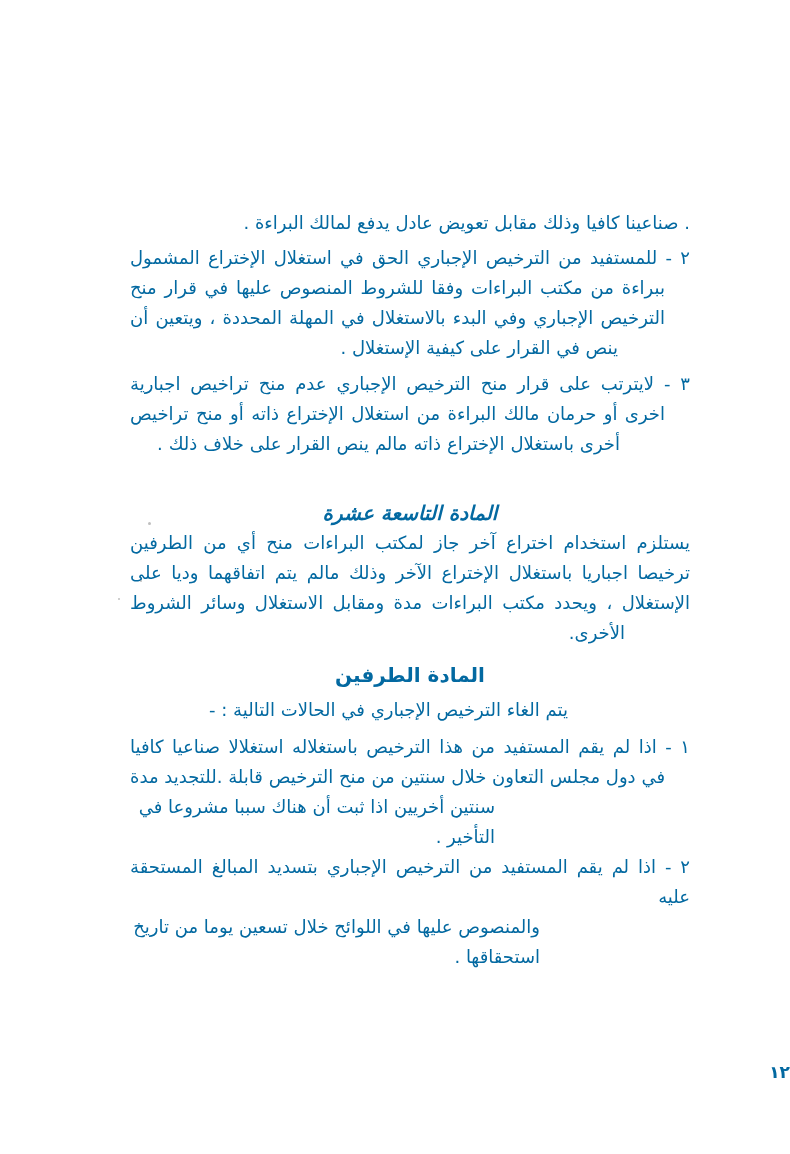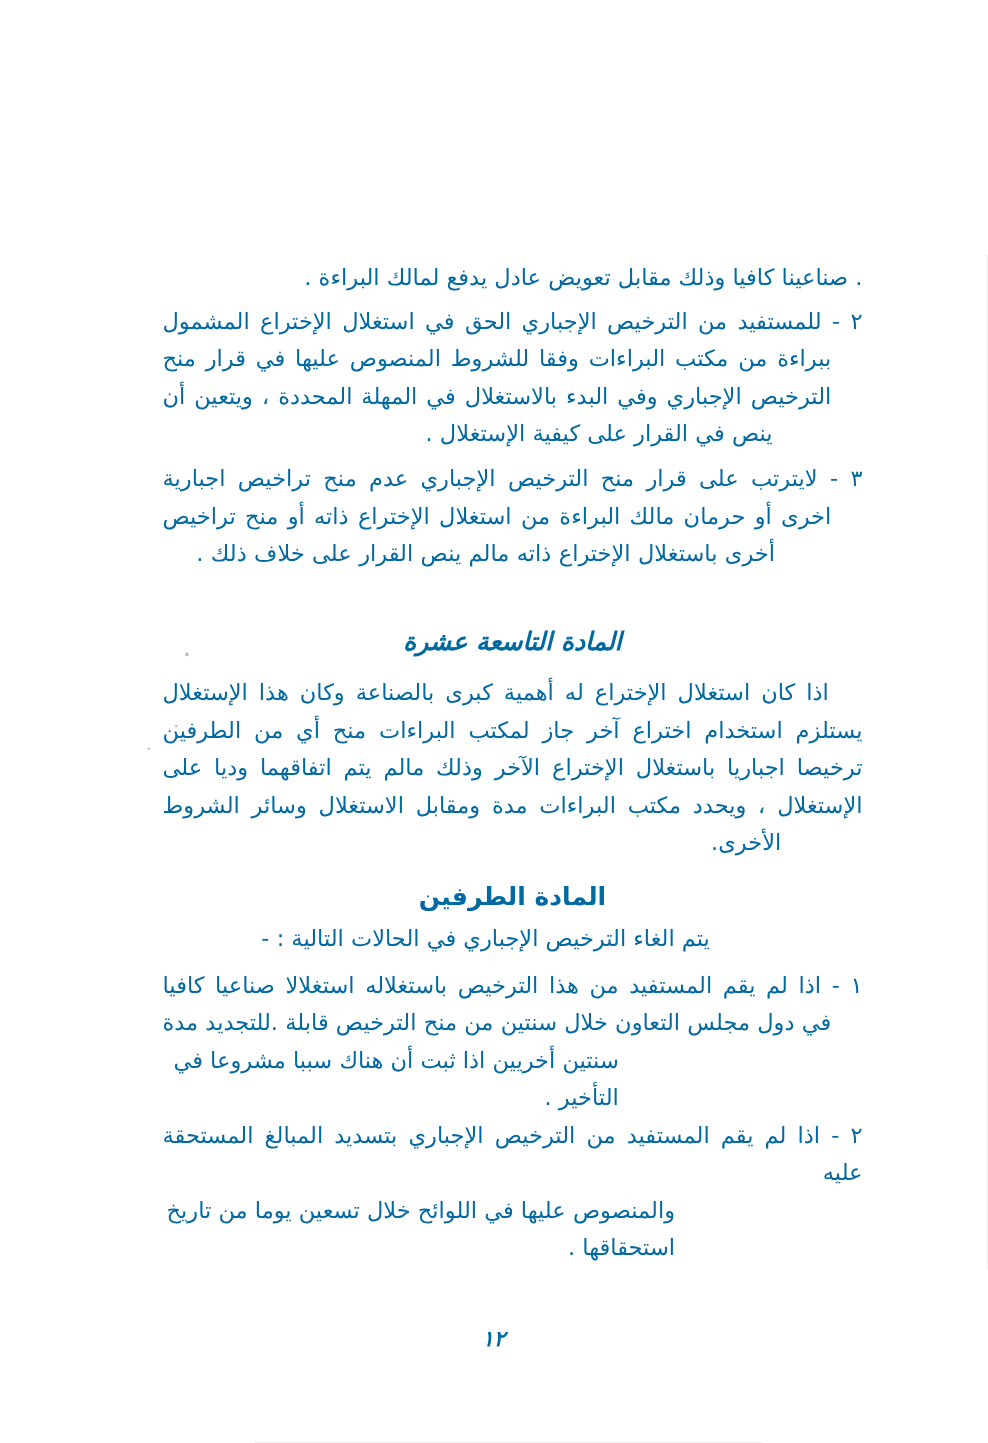--- a/index.html
+++ b/index.html
@@ -41,26 +41,25 @@
   .heading{
     font-size:20px;
     font-weight:bold;
     text-align:center;
     text-align-last:center;
     line-height:30px;
   }
   .pagenum{
     position:absolute;
     top:1062px;left:0;width:100%;
-    text-align:center;
+    text-align:right;
     direction:rtl;
     font-size:17px;
     font-weight:bold;
     letter-spacing:4px;
-    font-style:italic;
   }
   .speck{
     position:absolute;
     background:#8a8a8a;
     border-radius:50%;
     opacity:.55;
   }
 </style>
 </head>
 <body>
@@ -75,21 +74,20 @@
     <div class="ln j hang">ببراءة من مكتب البراءات وفقا للشروط المنصوص عليها في قرار منح</div>
     <div class="ln j hang">الترخيص الإجباري وفي البدء بالاستغلال في المهلة المحددة ، ويتعين أن</div>
     <div class="ln pr72">ينص في القرار على كيفية الإستغلال .</div>
 
     <div class="ln j mt6">٣ - لايترتب على قرار منح الترخيص الإجباري عدم منح تراخيص اجبارية</div>
     <div class="ln j hang">اخرى أو حرمان مالك البراءة من استغلال الإختراع ذاته أو منح تراخيص</div>
     <div class="ln j pr70 pl27">أخرى باستغلال الإختراع ذاته مالم ينص القرار على خلاف ذلك .</div>
 
     <div class="ln heading mt39">المادة التاسعة عشرة</div>
 
-    <div class="ln j ind mt12">اذا كان استغلال الإختراع له أهمية كبرى بالصناعة وكان هذا الإستغلال</div>
     <div class="ln j">يستلزم استخدام اختراع آخر جاز لمكتب البراءات منح أي من الطرفين</div>
     <div class="ln j">ترخيصا اجباريا باستغلال الإختراع الآخر وذلك مالم يتم اتفاقهما وديا على</div>
     <div class="ln j">الإستغلال ، ويحدد مكتب البراءات مدة ومقابل الاستغلال وسائر الشروط</div>
     <div class="ln pr65">الأخرى.</div>
 
     <div class="ln heading mt12">المادة الطرفين</div>
 
     <div class="ln pr43 mt5">يتم الغاء الترخيص الإجباري في الحالات التالية : -</div>
 
     <div class="ln j mt7">١ - اذا لم يقم المستفيد من هذا الترخيص باستغلاله استغلالا صناعيا كافيا</div>

